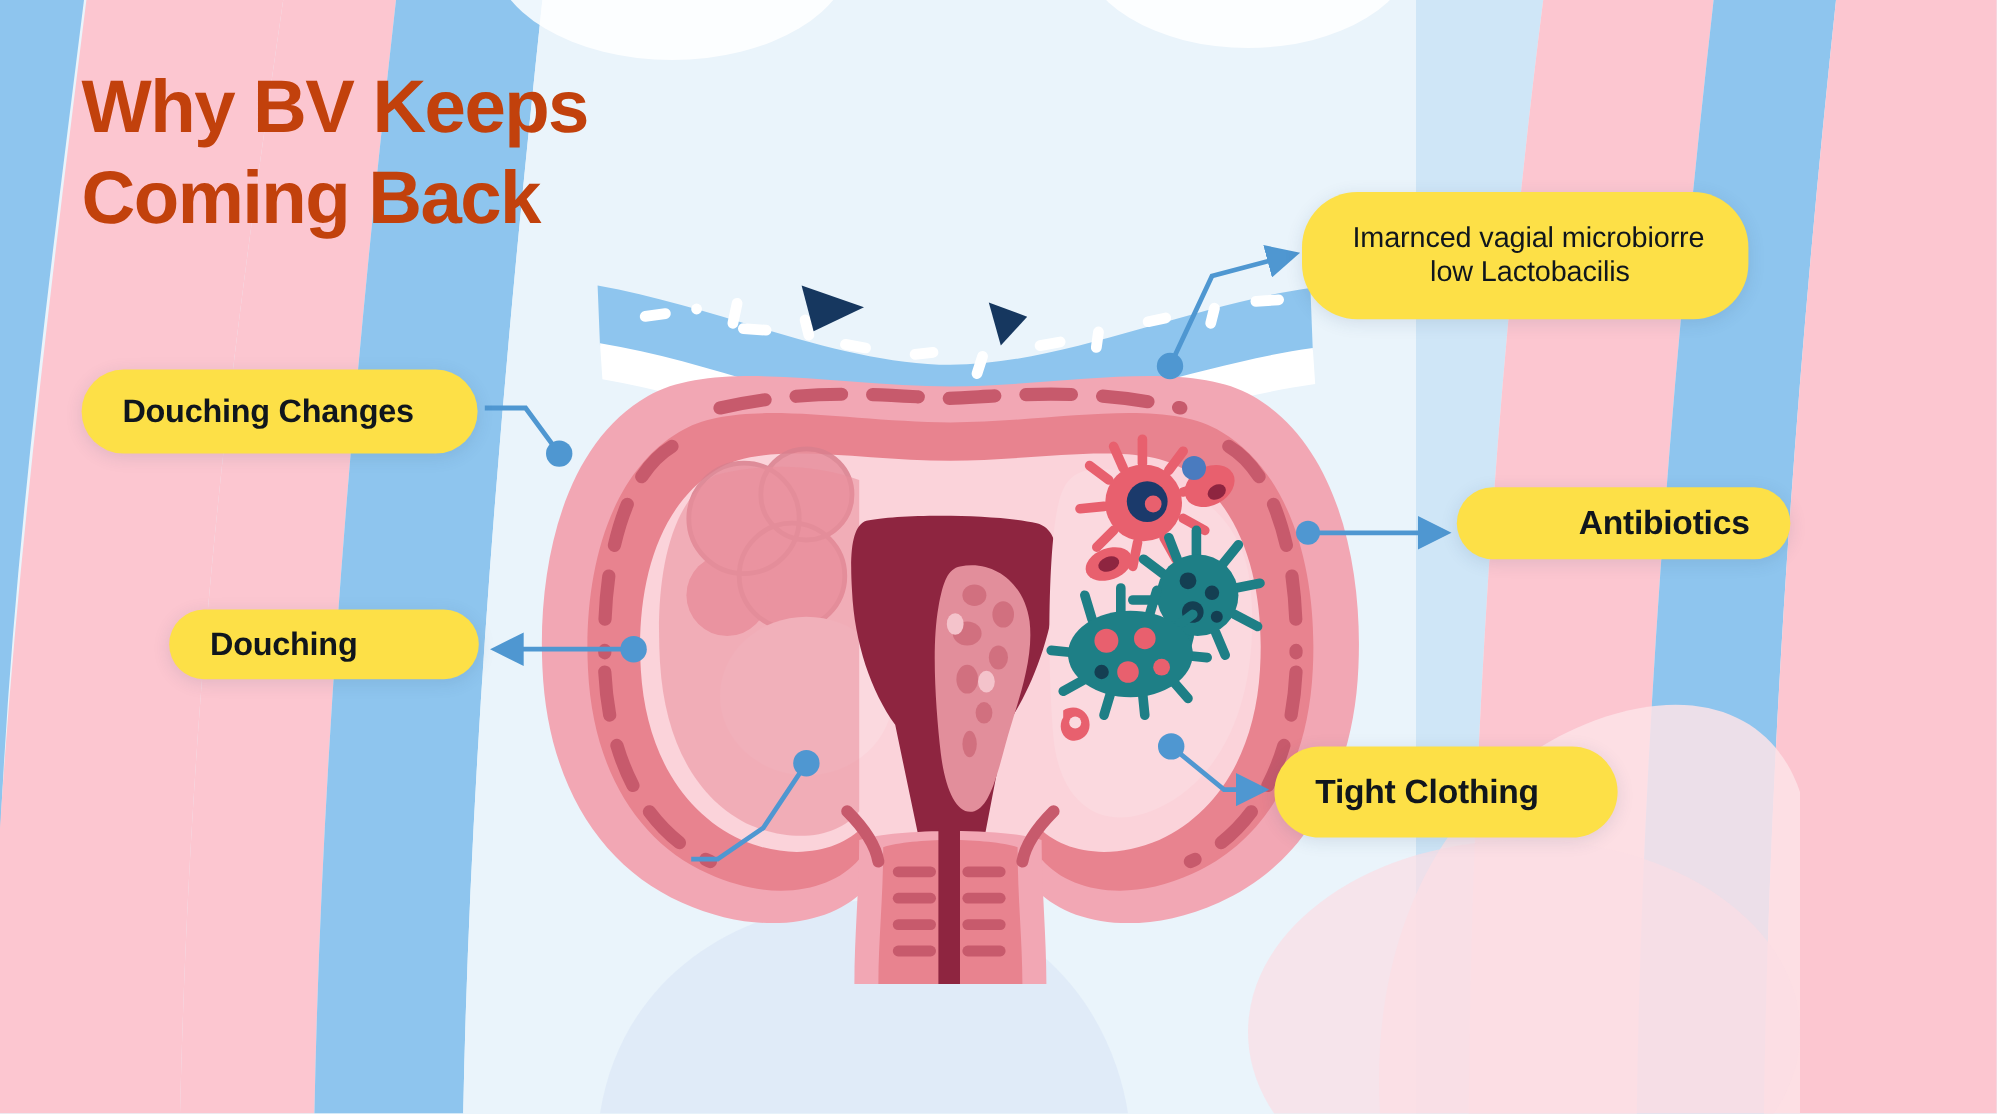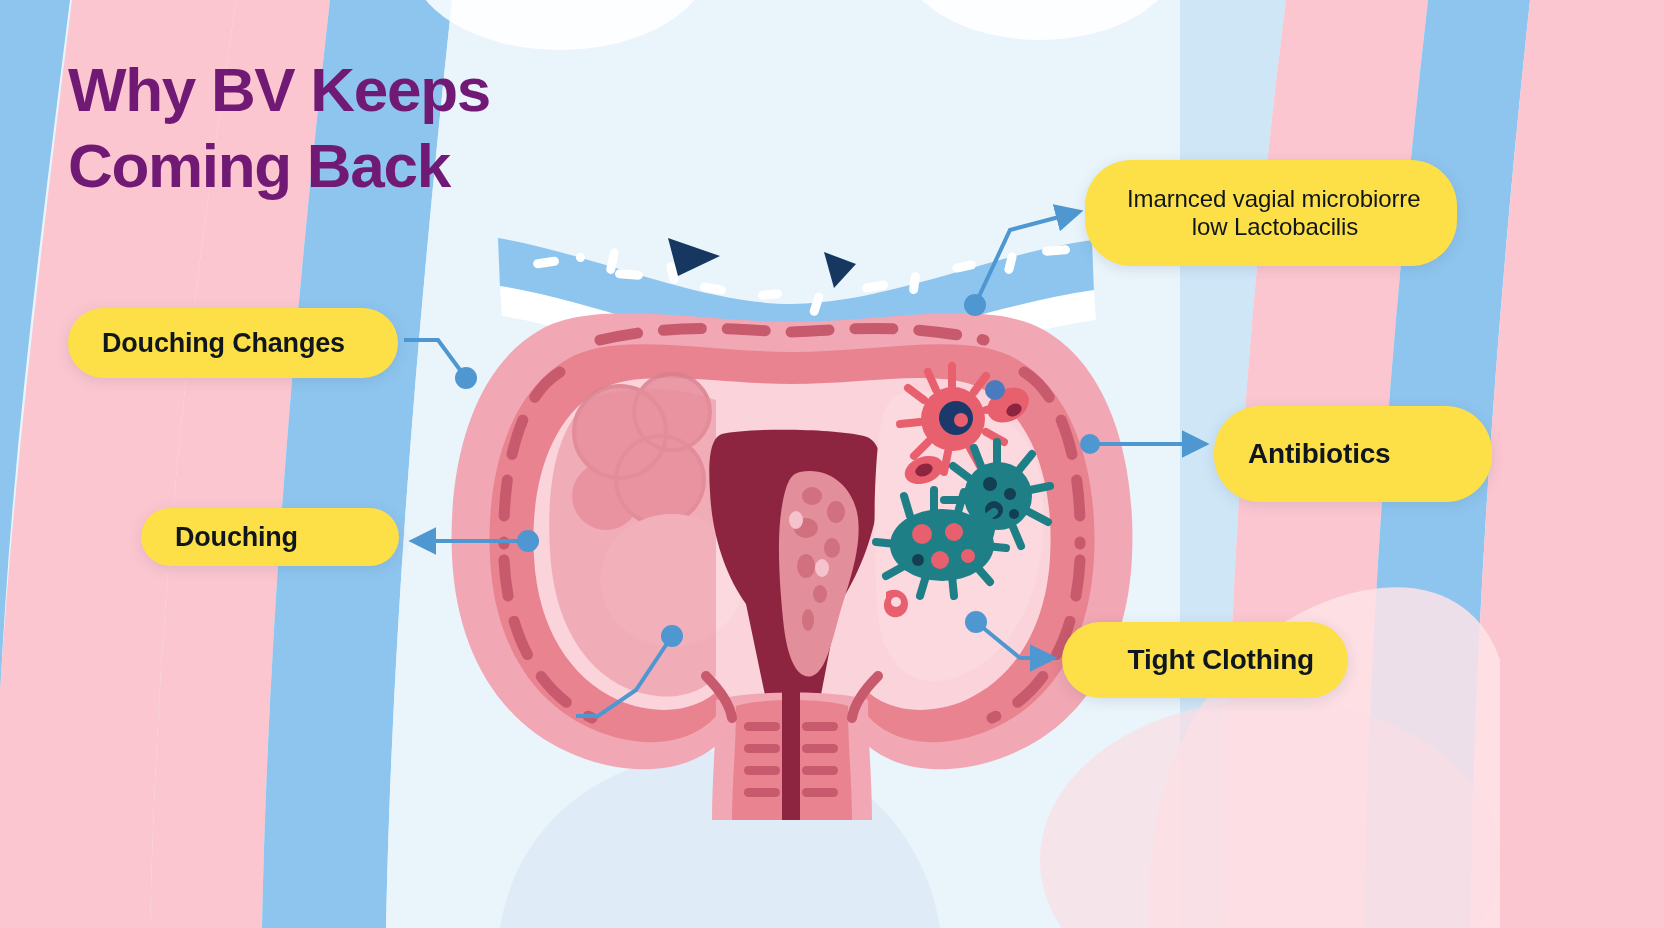--- a/index.html
+++ b/index.html
@@ -12,21 +12,21 @@
   #stage { position:absolute; inset:0; width:1664px; height:928px; overflow:hidden; }
 
   .bg-svg, .art-svg { position:absolute; top:0; left:0; }
   .bg-svg { z-index:1; }
   .art-svg { z-index:2; }
   .connectors { position:absolute; top:0; left:0; z-index:3; }
 
   .title {
     position:absolute; left:68px; top:52px; z-index:5;
     font-size:62px; line-height:1.22; font-weight:bold;
-    color:#701a75; letter-spacing:-1.3px;
+    color:#c2410c; letter-spacing:-1.3px;
     white-space:pre-line;
   }
 
   .card {
     position:absolute; z-index:6;
     background:#fde047;
     border-radius:46px;
     box-shadow:0 3px 14px rgba(40,70,110,0.13);
     display:flex; flex-direction:column; justify-content:center;
     padding:0 34px;
@@ -42,23 +42,23 @@
   .card.sub .line1 { font-size:25px; }
   .card.plain .line1 { font-size:27px; }
 
   .card.wrap .line1, .card.wrap .line2 {
     font-weight:500; font-size:24px; white-space:nowrap; letter-spacing:-0.1px;
   }
 
   
   #card-microbiome { left:1085px; top:160px; width:372px; height:106px; padding-left:42px; }
   #card-hormonal   { left:68px;  top:308px; width:330px; height:70px; }
-  #card-antibiotics{ left:1214px;top:406px; width:278px; height:96px; }
+  #card-antibiotics{ left:1214px;top:406px; width:278px; height:60px;text-align:right; }
   #card-douching   { left:141px; top:508px; width:258px; height:58px; }
-  #card-tight      { left:1062px;top:622px; width:286px; height:76px;text-align:right; }
+  #card-tight      { left:1062px;top:622px; width:286px; height:76px; }
   #card-partners   { left:265px; top:668px; width:324px; height:100px; padding-left:42px; }
 
   #card-antibiotics .line1 { font-size:28px; }
   #card-tight .line1 { font-size:28px; }
   #card-douching .line1 { font-size:27px; }
   #card-hormonal .line1 { font-size:27px; font-weight:600; }
 </style>
 </head>
 <body>
 

